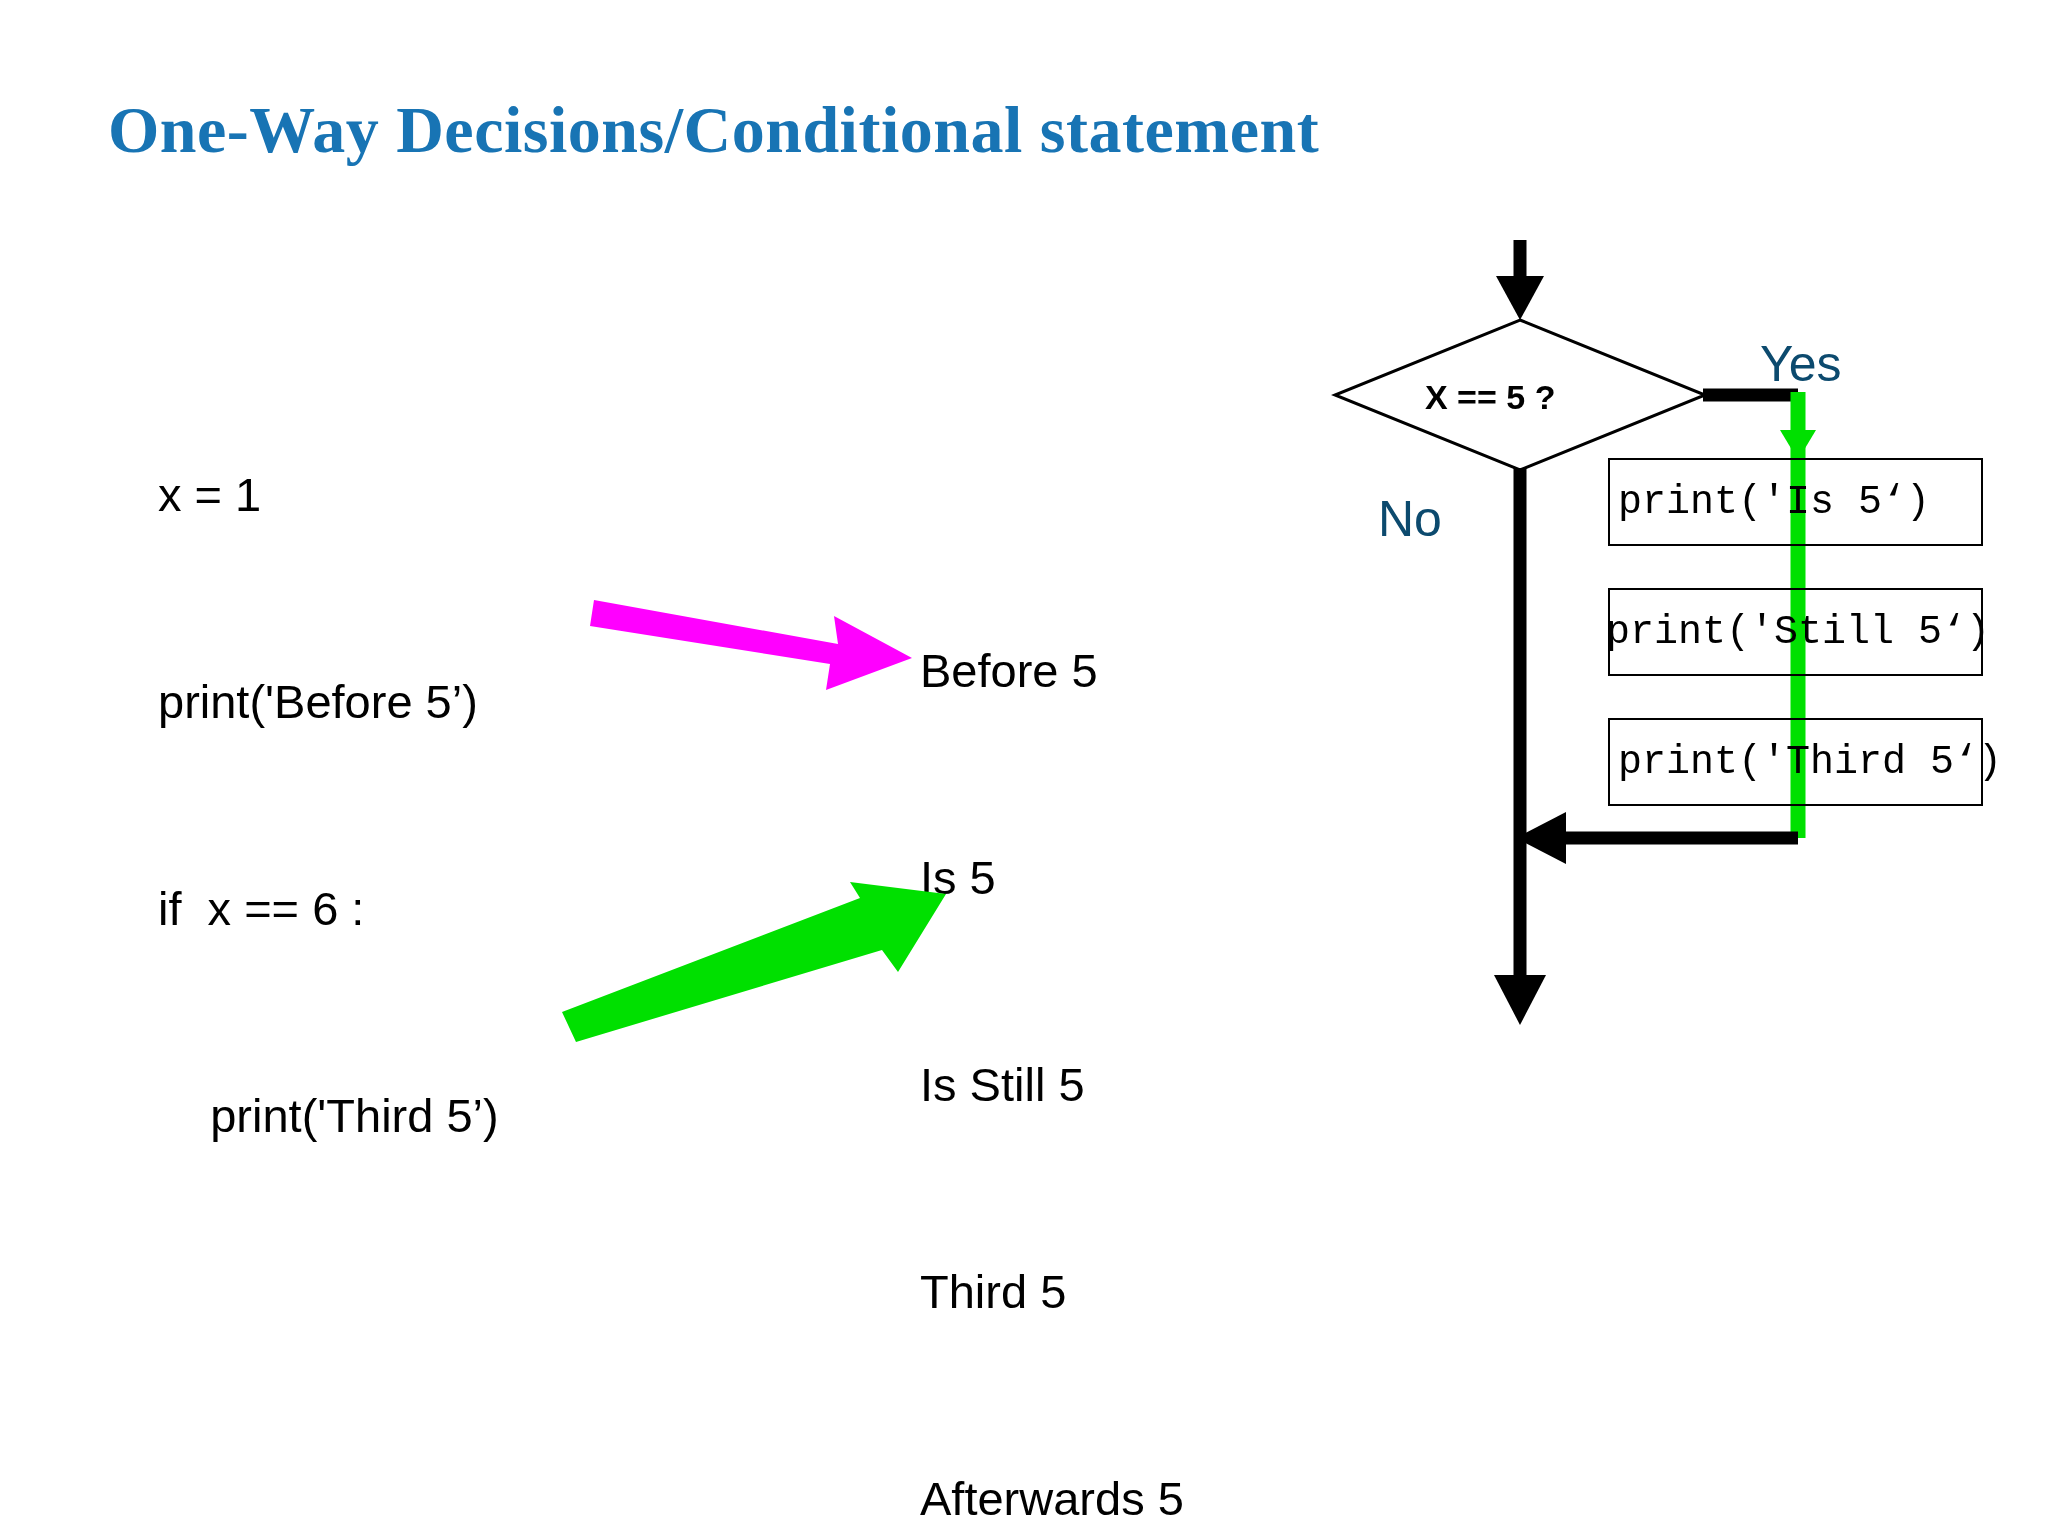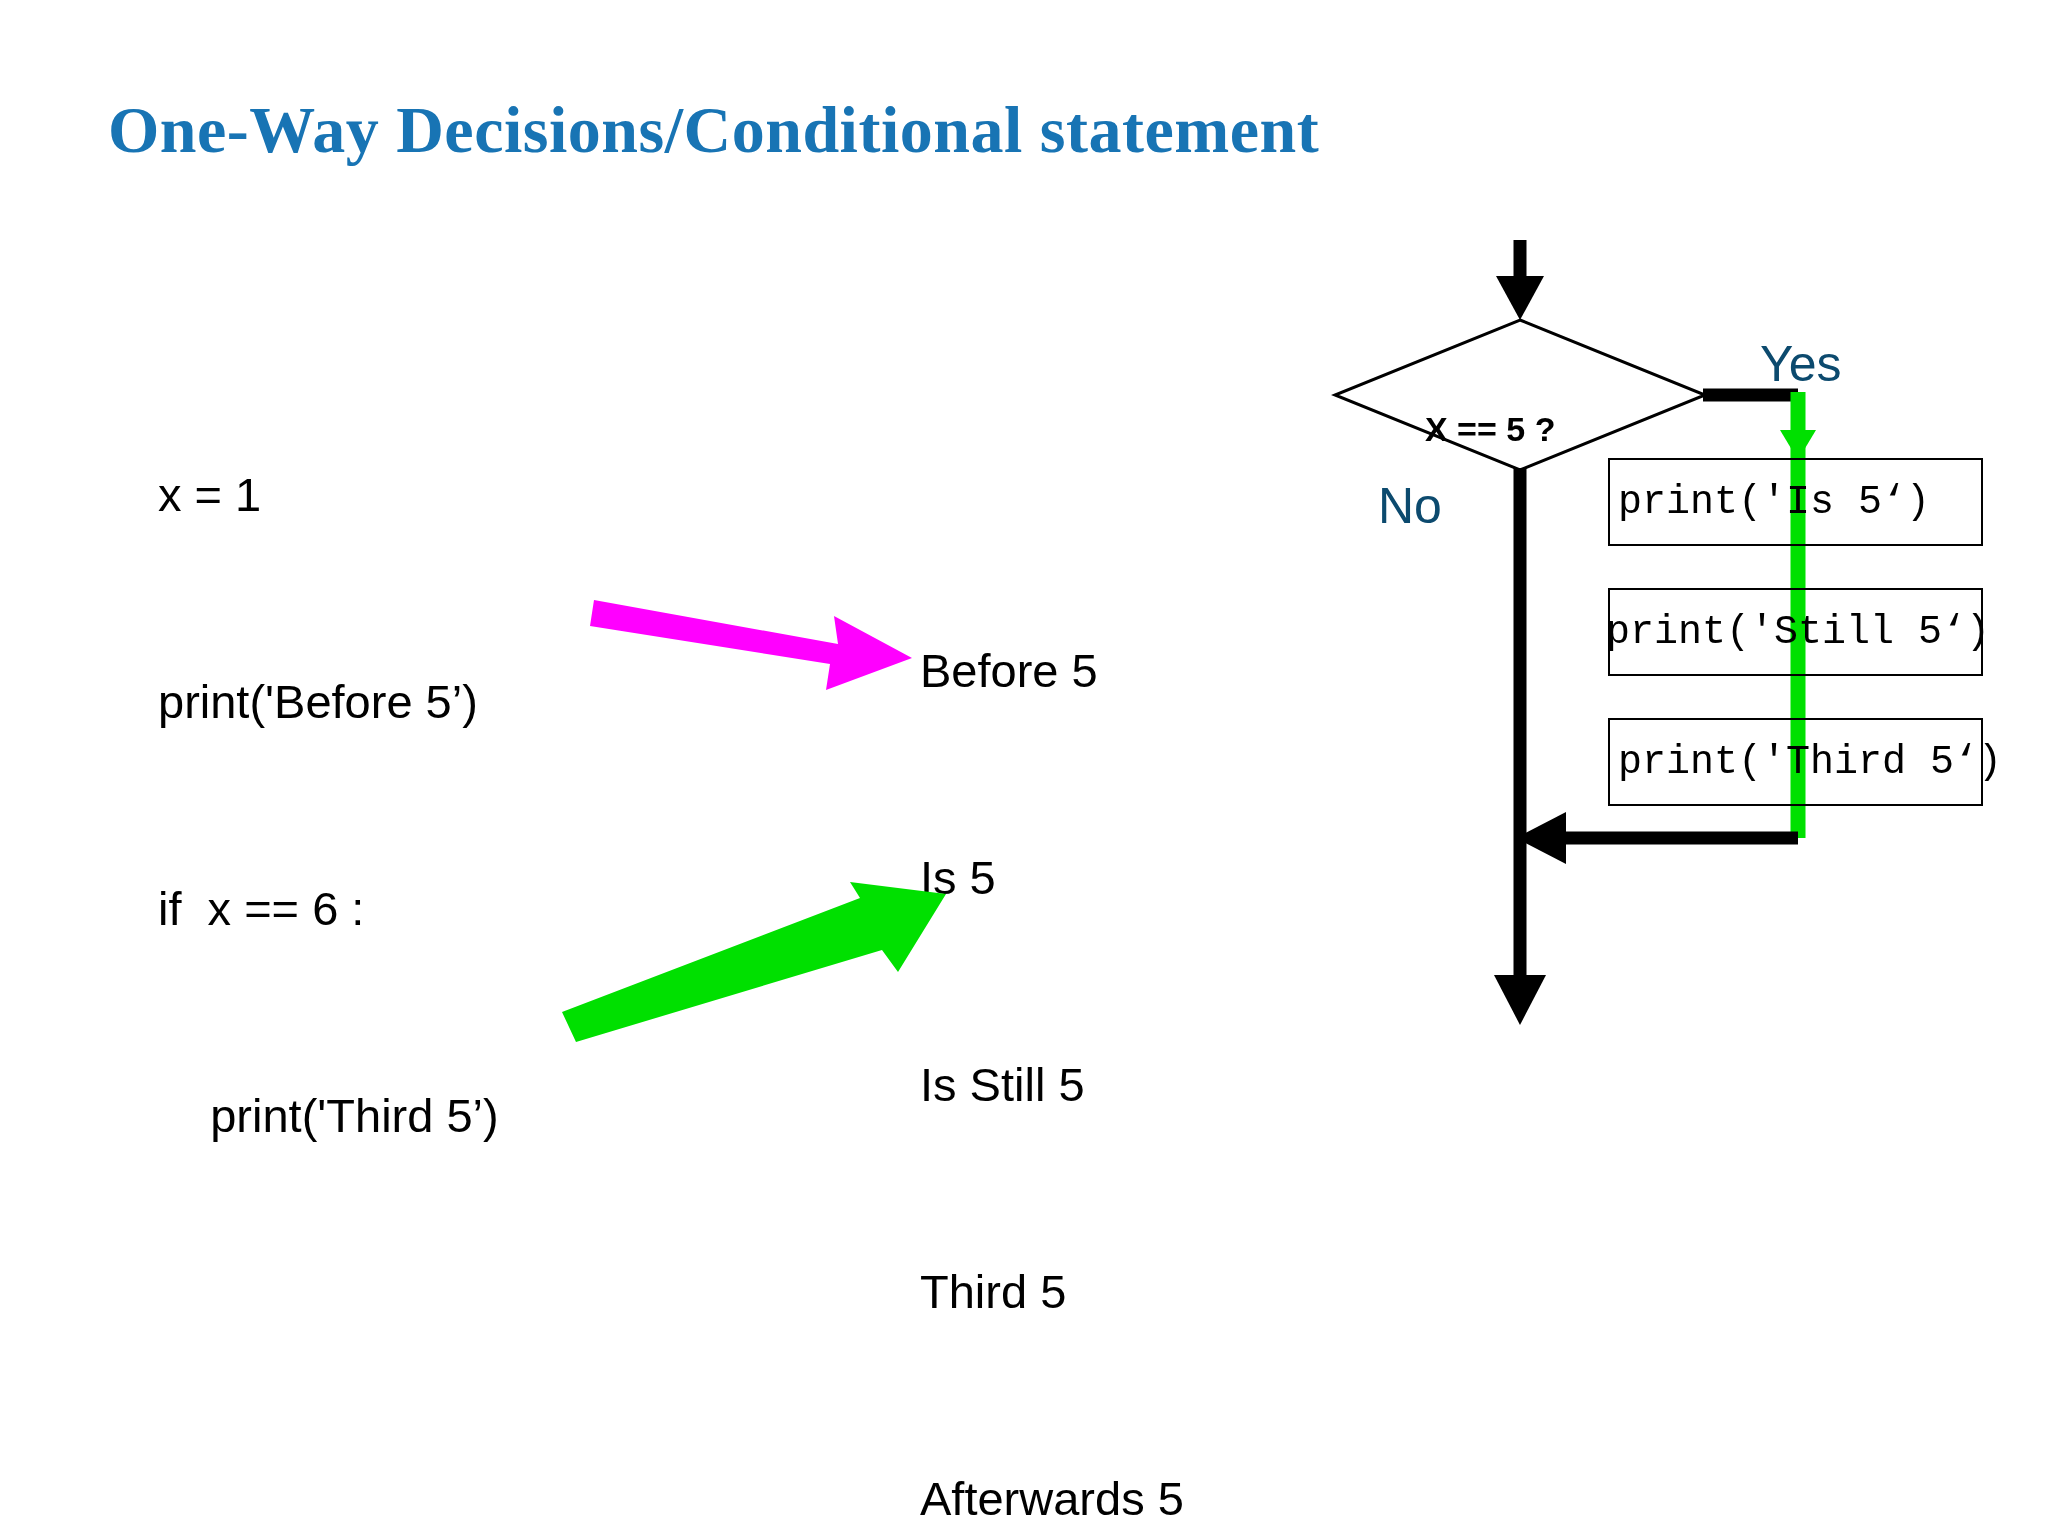--- a/index.html
+++ b/index.html
@@ -79,21 +79,20 @@
     color: #0c4a6e;
     white-space: nowrap;
   }
   .fc-diamond-text {
     position: absolute;
     font-family: "Liberation Sans", sans-serif;
     font-size: 34px;
     font-weight: bold;
     color: #000000;
     white-space: nowrap;
-    margin-top: 32px;
   }
   .fc-box {
     position: absolute;
     border: 2px solid #000000;
     background: transparent;
     box-sizing: border-box;
   }
   .fc-box-text {
     position: absolute;
     font-family: Liberation Mono, monospace;
@@ -161,21 +160,21 @@
       <polygon points="190,785 164,735 216,735" fill="#000000"></polygon>
 
       <line x1="468" y1="598" x2="222" y2="598" stroke="#000000" stroke-width="13"></line>
       <polygon points="186,598 236,572 236,624" fill="#000000"></polygon>
     </svg>
 
     <div class="fc-diamond-text" style="left:95px; top:138px;">X == 5 ?</div>
 
     <div class="fc-label" style="left:430px; top:95px;">Yes</div>
 
-    <div class="fc-label" style="left:48px; top:237px;">No</div>
+    <div class="fc-label" style="left:48px; top:250px;">No</div>
 
     <div class="fc-box" style="left:278px; top:218px; width:375px; height:88px;"></div>
     <div class="fc-box-text" style="left:288px; top:240px;">print('Is 5‘)</div>
 
     <div class="fc-box" style="left:278px; top:348px; width:375px; height:88px;"></div>
     <div class="fc-box-text" style="left:276px; top:370px;">print('Still 5‘)</div>
 
     <div class="fc-box" style="left:278px; top:478px; width:375px; height:88px;"></div>
     <div class="fc-box-text" style="left:288px; top:500px;">print('Third 5‘)</div>
 

